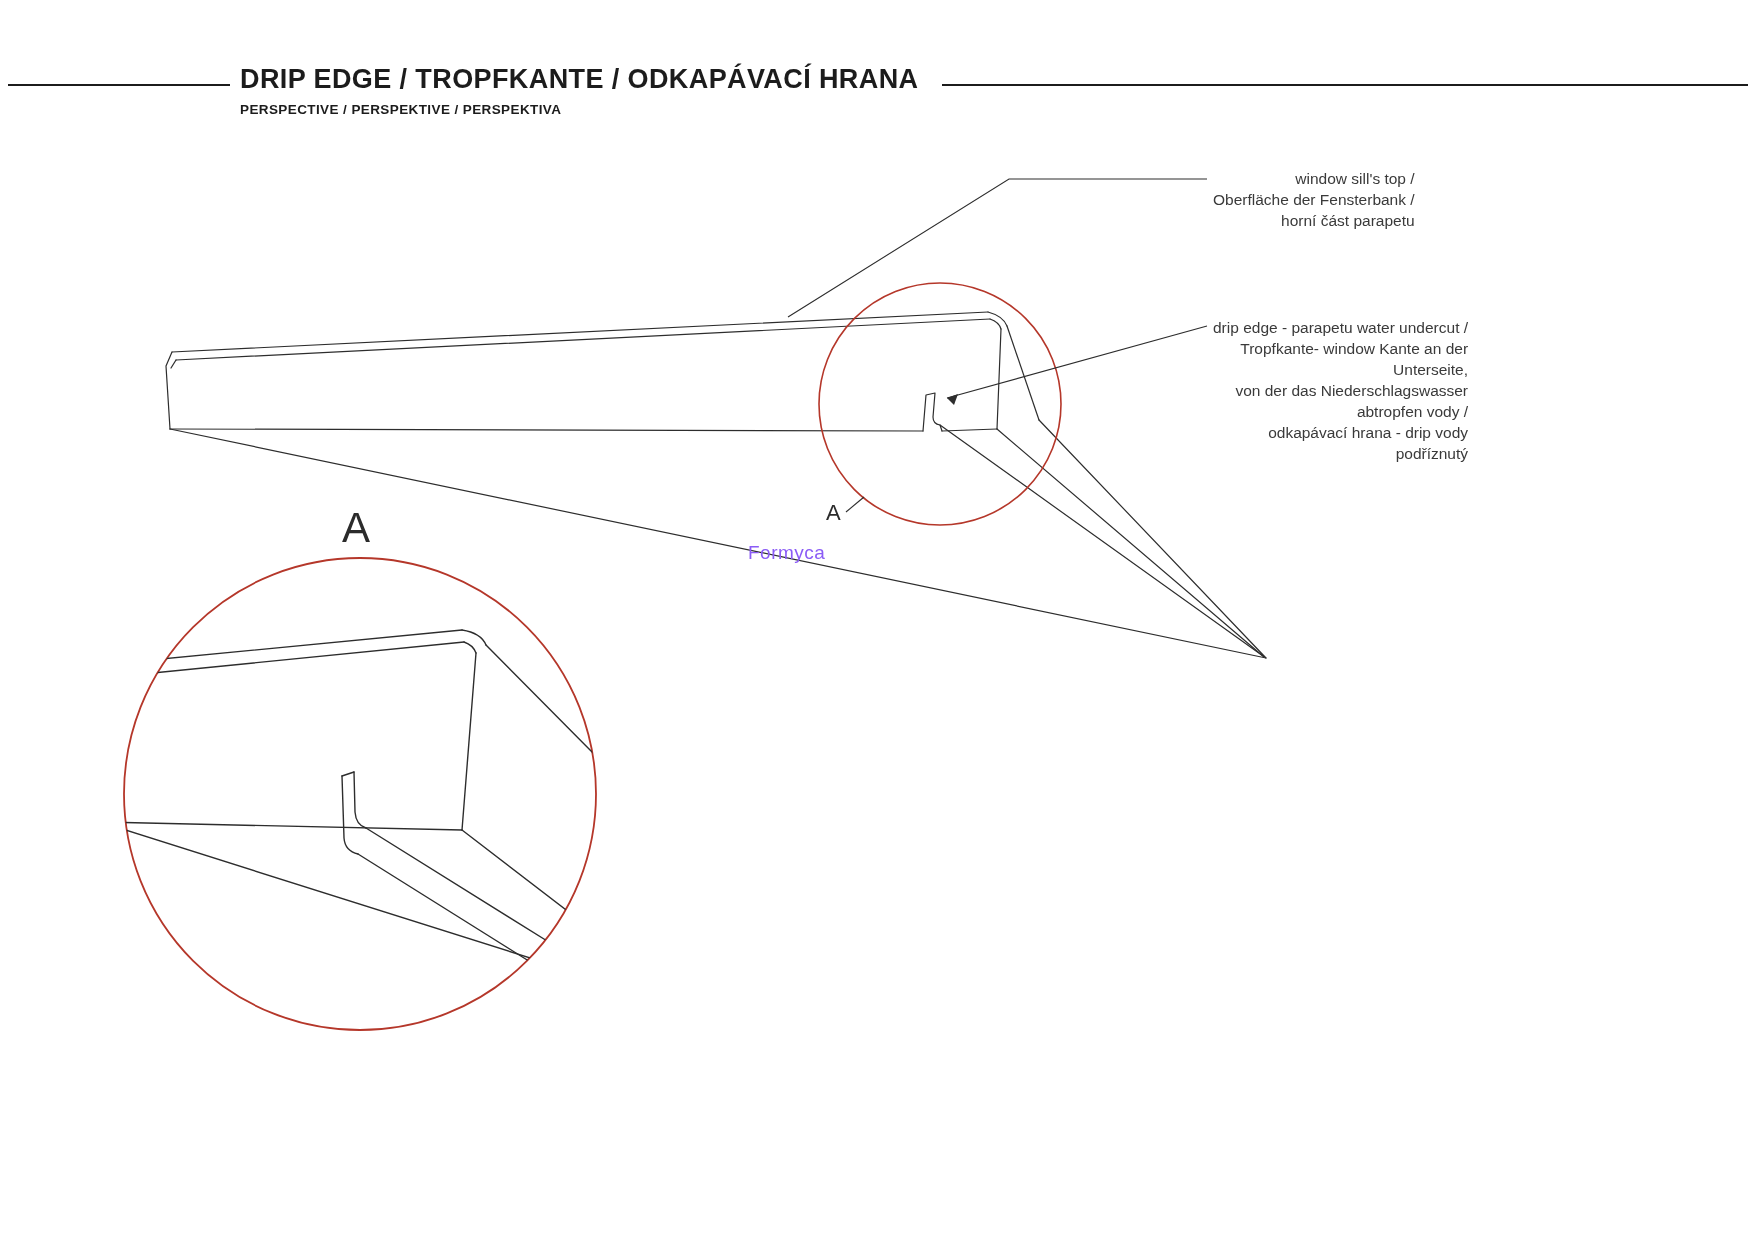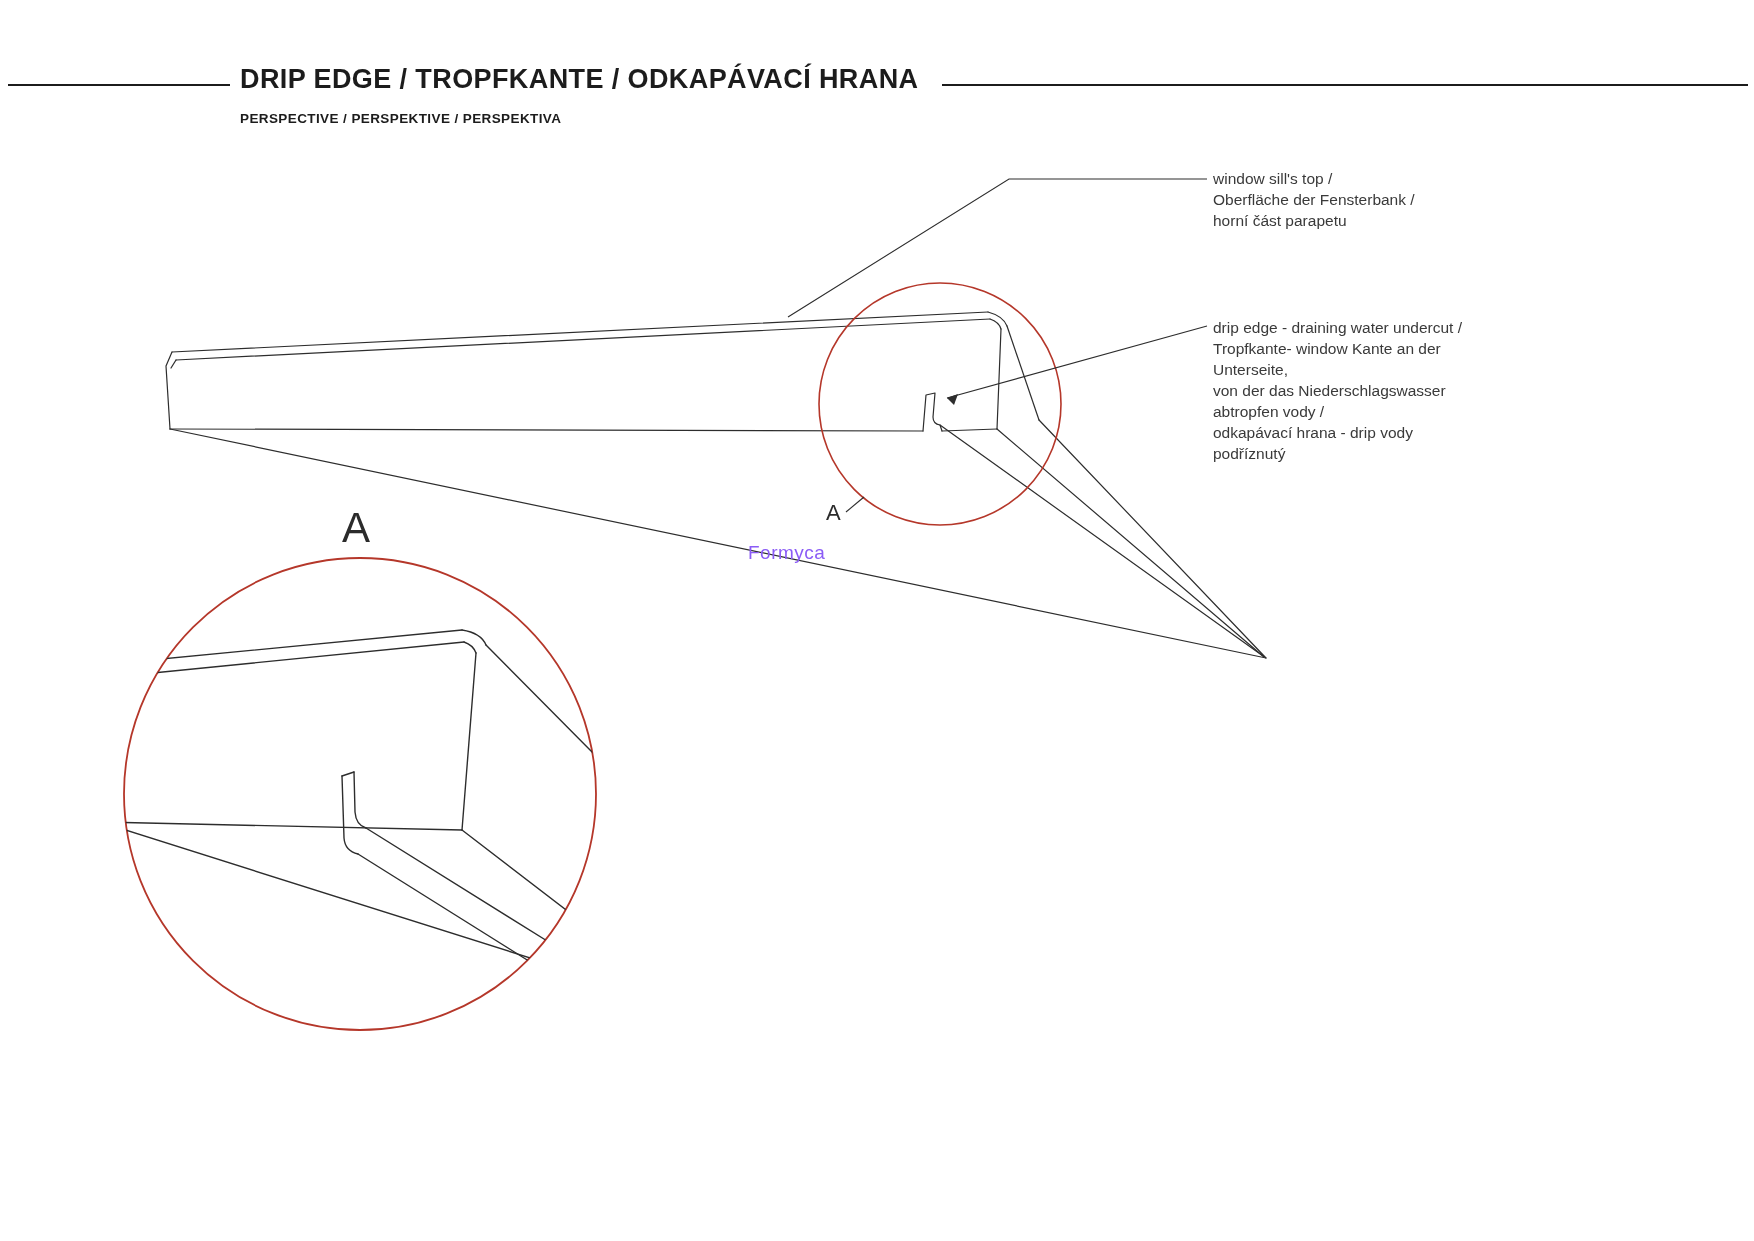--- a/index.html
+++ b/index.html
@@ -3,24 +3,24 @@
 <meta charset="utf-8">
 <style>
   html, body { margin: 0; padding: 0; background: #ffffff; }
   body { width: 1754px; height: 1241px; position: relative; overflow: hidden;
          font-family: "Liberation Sans", sans-serif; }
   .stage { position: absolute; inset: 0; width: 1754px; height: 1130px; }
   svg.drawing { position: absolute; left: 0; top: 0; }
 
   .title-block { position: absolute; left: 240px; top: 64px; }
   .page-title { font-size: 27px; font-weight: 600; color: #1c1c1c; letter-spacing: 0.4px; white-space: nowrap; }
-  .page-subtitle { font-size: 13.5px; font-weight: 600; color: #1c1c1c; letter-spacing: 0.4px; margin-top: 16px; white-space: nowrap; }
+  .page-subtitle { font-size: 13.5px; font-weight: 600; color: #1c1c1c; letter-spacing: 0.4px; margin-top: 7px; white-space: nowrap; }
 
   .callout { position: absolute; color: #3a3a3a; font-size: 15.5px; line-height: 21px; }
-  .callout div { white-space: nowrap; }
+  .callout div { white-space: nowrap; text-align: right; }
   .callout-sill-top { left: 1213px; top: 168px; }
   .callout-drip-edge { left: 1213px; top: 317px; }
 
   .marker-a { position: absolute; left: 826px; top: 500px; font-size: 22px; color: #2b2b2b; }
   .detail-title-a { position: absolute; left: 342px; top: 504px; font-size: 42px; font-weight: 400; color: #2b2b2b; }
 
   .watermark { position: absolute; left: 748px; top: 542px; font-size: 19px; color: #8b5cf6; letter-spacing: 0.5px; }
 </style>
 </head>
 <body>
@@ -101,21 +101,21 @@
     <div class="page-subtitle">PERSPECTIVE / PERSPEKTIVE / PERSPEKTIVA</div>
   </div>
 
   <div class="callout callout-sill-top">
     <div>window sill's top /</div>
     <div>Oberfläche der Fensterbank /</div>
     <div>horní část parapetu</div>
   </div>
 
   <div class="callout callout-drip-edge">
-    <div>drip edge - draining water undercut /</div>
+    <div>drip edge - parapetu water undercut /</div>
     <div>Tropfkante- window Kante an der</div>
     <div>Unterseite,</div>
     <div>von der das Niederschlagswasser</div>
     <div>abtropfen vody /</div>
     <div>odkapávací hrana - drip vody</div>
     <div>podříznutý</div>
   </div>
 
   <div class="marker-a">A</div>
 

